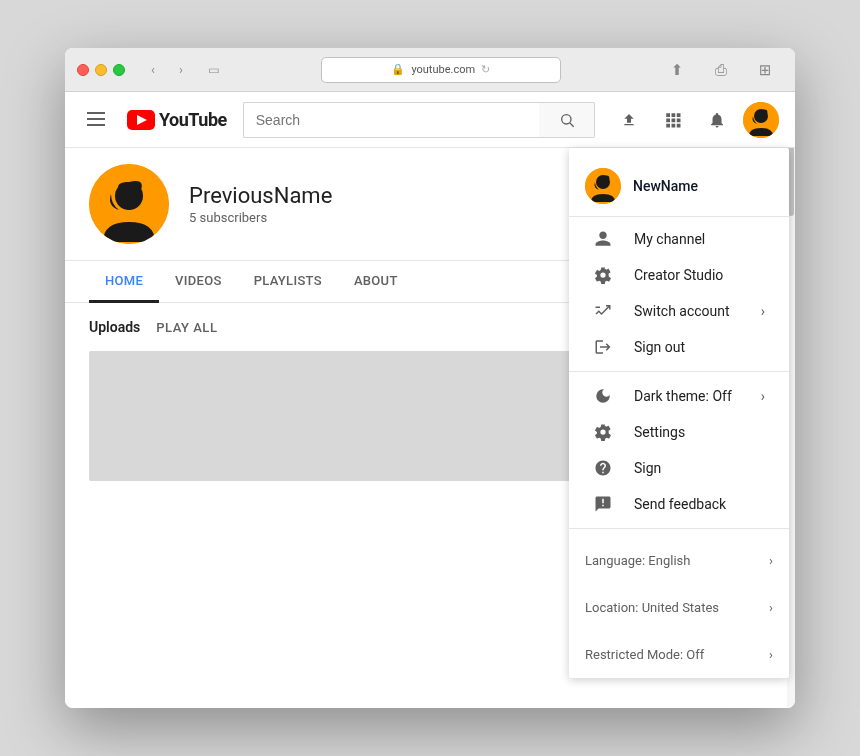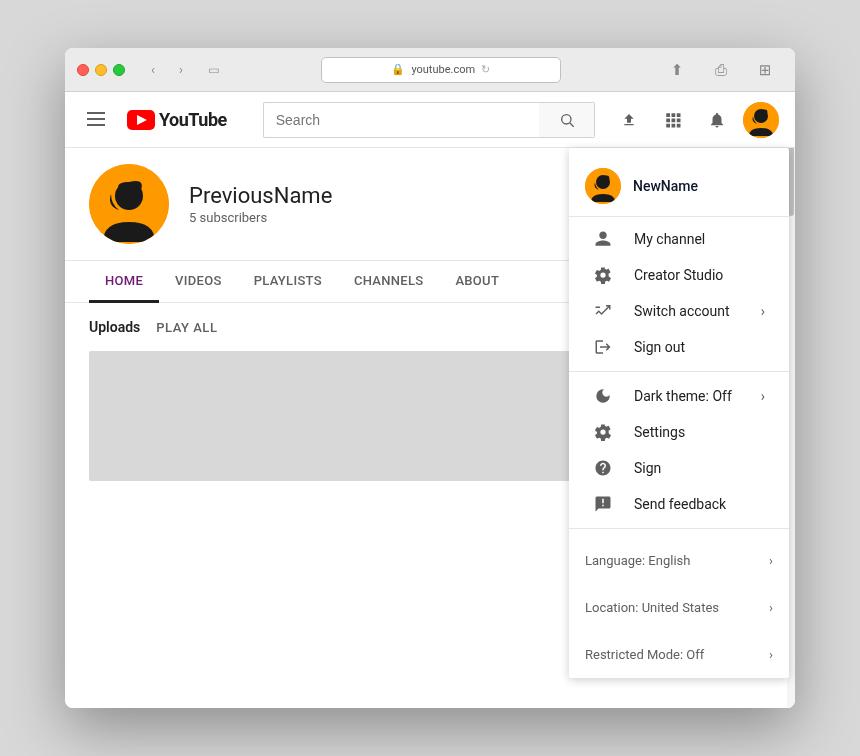--- a/index.html
+++ b/index.html
@@ -173,21 +173,20 @@
       font-size: 18px;
       font-weight: 700;
       color: #212121;
       letter-spacing: -0.5px;
     }
 
     .yt-search-bar {
       flex: 1;
       display: flex;
       max-width: 380px;
-      margin-left: 20px;
     }
 
     .yt-search-input {
       flex: 1;
       height: 36px;
       border: 1px solid #d3d3d3;
       border-right: none;
       border-radius: 2px 0 0 2px;
       padding: 0 12px;
       font-size: 14px;
@@ -304,21 +303,21 @@
       font-weight: 500;
       color: #606060;
       cursor: pointer;
       text-transform: uppercase;
       letter-spacing: 0.3px;
       border-bottom: 3px solid transparent;
       margin-bottom: -1px;
     }
 
     .channel-tab.active {
-      color: #701a75;
+      color: #3b82f6;
       border-bottom-color: #212121;
     }
 
     
     .channel-content {
       padding: 16px 24px;
     }
 
     .uploads-header {
       display: flex;
@@ -600,21 +599,20 @@
         <div class="channel-name">PreviousName</div>
         <div class="channel-subs">5 subscribers</div>
       </div>
       <button class="customize-btn">CUSTOMIZE CHAN...</button>
     </div>
 
     <div class="channel-tabs">
       <div class="channel-tab active">HOME</div>
       <div class="channel-tab">VIDEOS</div>
       <div class="channel-tab">PLAYLISTS</div>
-      <div class="channel-tab">CHANNELS</div>
       <div class="channel-tab">ABOUT</div>
     </div>
 
     <div class="channel-content">
       <div class="uploads-header">
         <span class="uploads-label">Uploads</span>
         <span class="play-all-btn">PLAY ALL</span>
       </div>
       <div class="uploads-placeholder"></div>
     </div>

